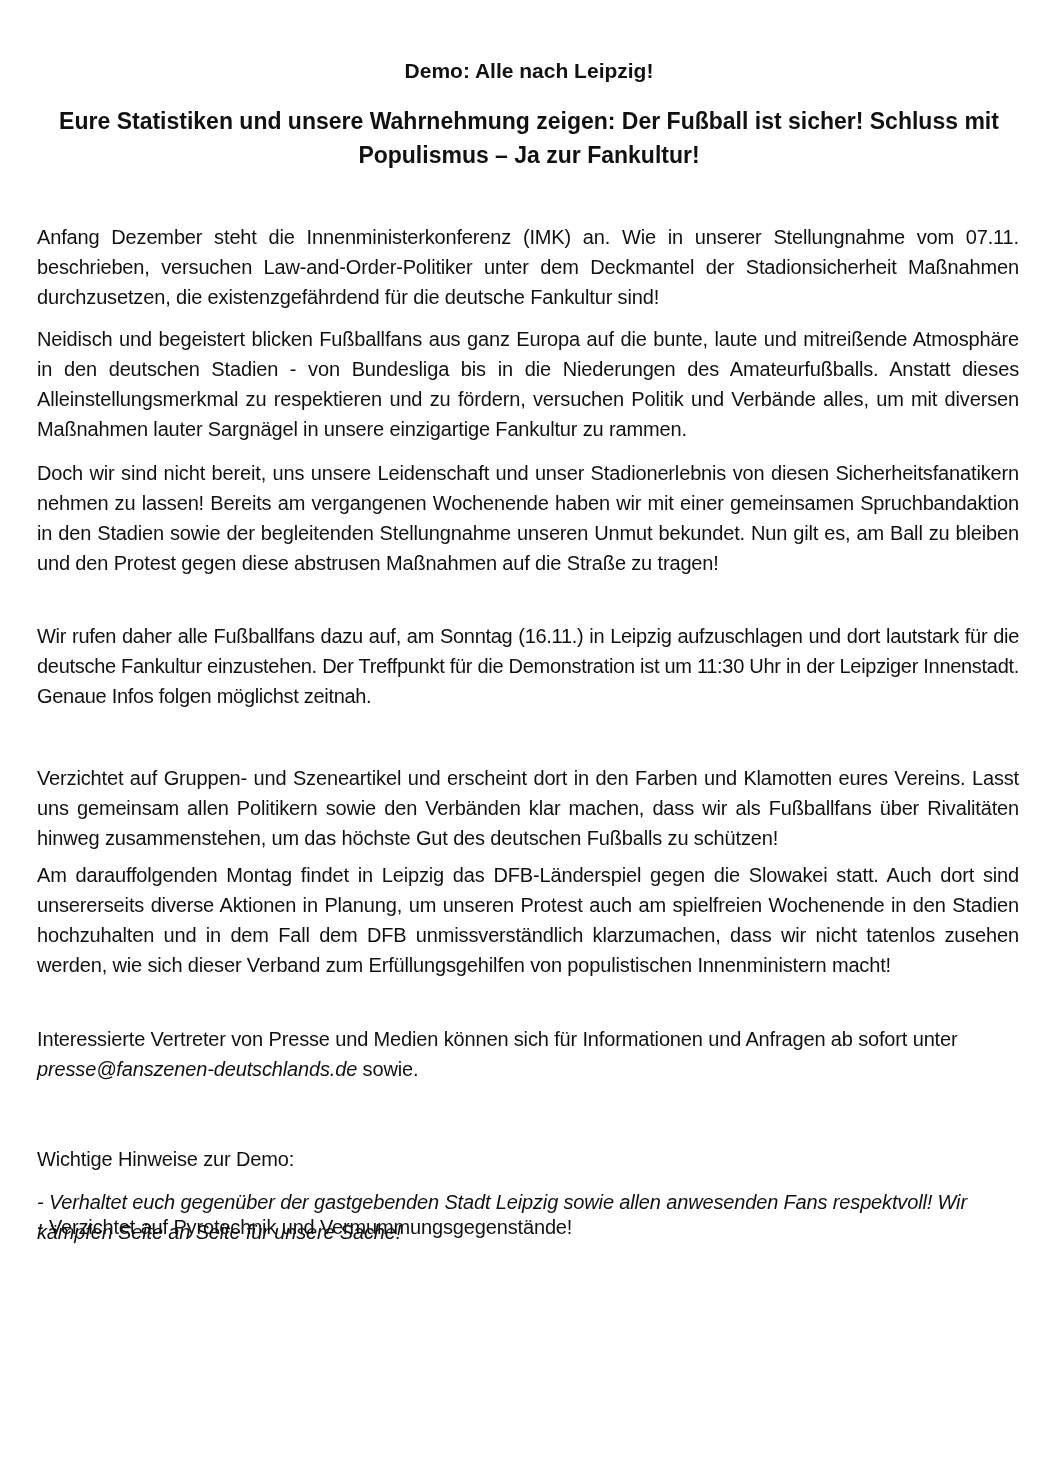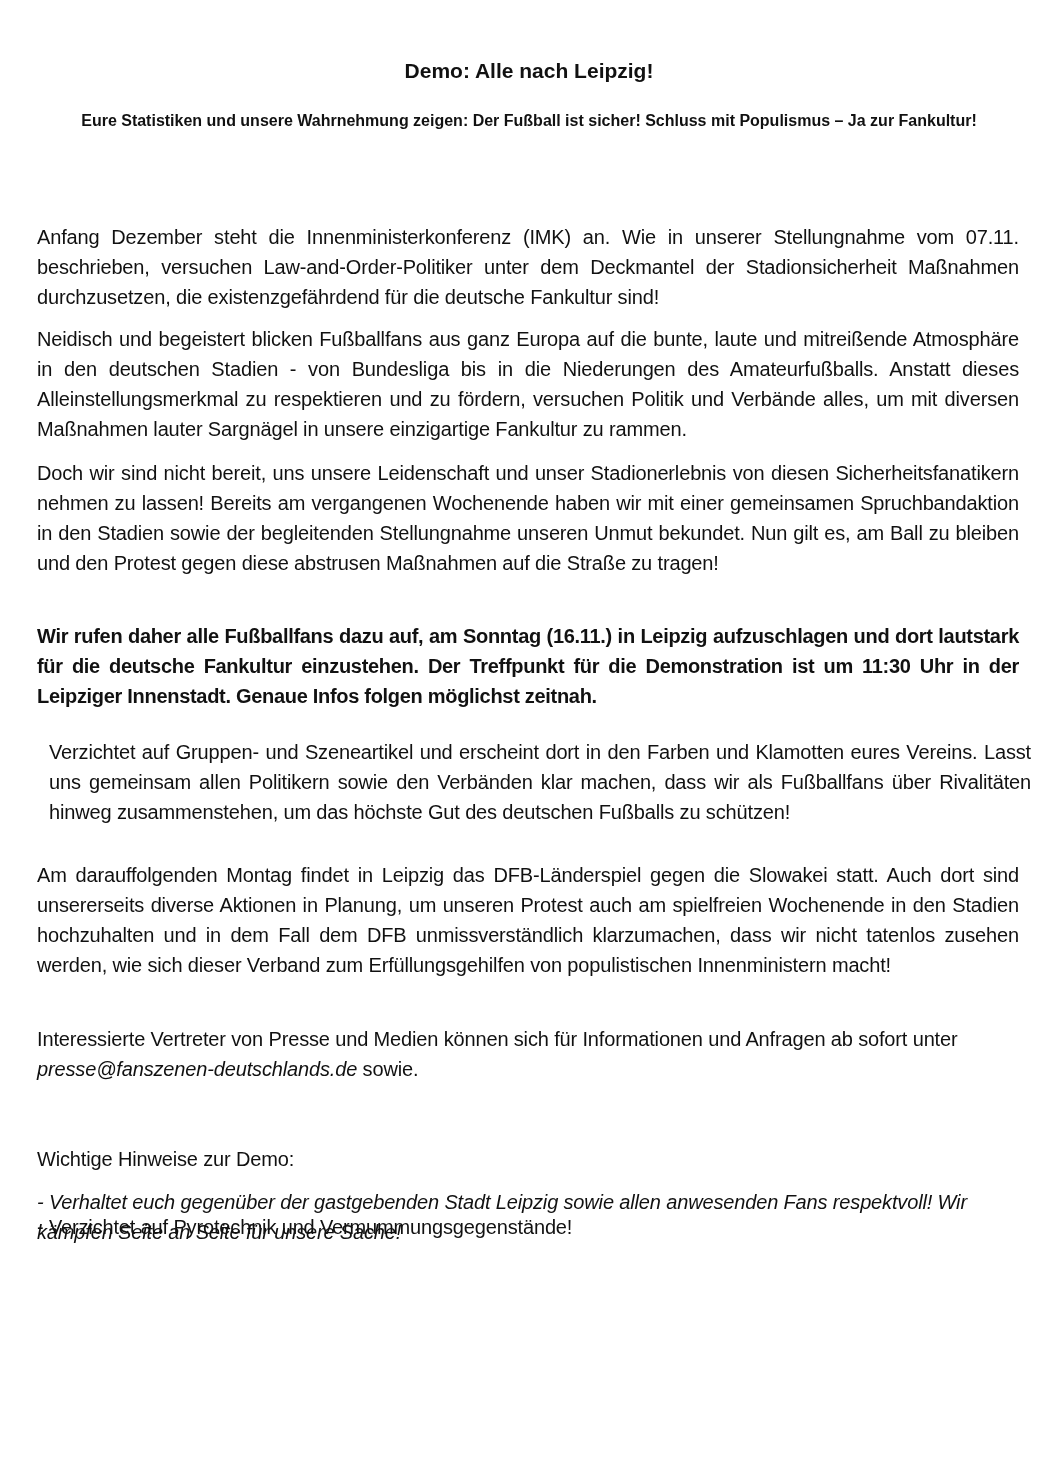--- a/index.html
+++ b/index.html
@@ -30,50 +30,50 @@
       font-size: 21px;
       line-height: 30px;
       margin: 0;
     }
     .subtitle {
       position: absolute;
       left: 40px; right: 40px;
       top: 104px;
       text-align: center;
       font-weight: bold;
-      font-size: 16px;
+      font-size: 23px;
       line-height: 34px;
       margin: 0;
     }
     .para {
       position: absolute;
       left: 37px;
       width: 982px;
       margin: 0;
       font-size: 20px;
       line-height: 30px;
       text-align: justify;
       letter-spacing: -0.15px;
     }
-    .para.bold { font-weight: bold; letter-spacing: -0.3px; }
+    .para.bold { font-weight: normal; letter-spacing: -0.3px; }
     .para.left { text-align: left; }
     .email { font-style: italic; margin-top: 36px; }
   </style>
 </head>
 <body>
 
 <div class="page">
   <h1 class="title">Demo: Alle nach Leipzig!</h1>
   <h2 class="subtitle">Eure Statistiken und unsere Wahrnehmung zeigen: Der Fußball ist sicher! Schluss mit Populismus – Ja zur Fankultur!</h2>
 
   <p class="para" style="top:222px;">Anfang Dezember steht die Innenministerkonferenz (IMK) an. Wie in unserer Stellungnahme vom 07.11. beschrieben, versuchen Law-and-Order-Politiker unter dem Deckmantel der Stadionsicherheit Maßnahmen durchzusetzen, die existenzgefährdend für die deutsche Fankultur sind!</p>
   <p class="para" style="top:324px;">Neidisch und begeistert blicken Fußballfans aus ganz Europa auf die bunte, laute und mitreißende Atmosphäre in den deutschen Stadien - von Bundesliga bis in die Niederungen des Amateurfußballs. Anstatt dieses Alleinstellungsmerkmal zu respektieren und zu fördern, versuchen Politik und Verbände alles, um mit diversen Maßnahmen lauter Sargnägel in unsere einzigartige Fankultur zu rammen.</p>
   <p class="para" style="top:458px;">Doch wir sind nicht bereit, uns unsere Leidenschaft und unser Stadionerlebnis von diesen Sicherheitsfanatikern nehmen zu lassen! Bereits am vergangenen Wochenende haben wir mit einer gemeinsamen Spruchbandaktion in den Stadien sowie der begleitenden Stellungnahme unseren Unmut bekundet. Nun gilt es, am Ball zu bleiben und den Protest gegen diese abstrusen Maßnahmen auf die Straße zu tragen!</p>
   <p class="para bold" style="top:621px;">Wir rufen daher alle Fußballfans dazu auf, am Sonntag (16.11.) in Leipzig aufzuschlagen und dort lautstark für die deutsche Fankultur einzustehen. Der Treffpunkt für die Demonstration ist um 11:30 Uhr in der Leipziger Innenstadt. Genaue Infos folgen möglichst zeitnah.</p>
-  <p class="para" style="top:737px;margin-left:12px;">Verzichtet auf Gruppen- und Szeneartikel und erscheint dort in den Farben und Klamotten eures Vereins. Lasst uns gemeinsam allen Politikern sowie den Verbänden klar machen, dass wir als Fußballfans über Rivalitäten hinweg zusammenstehen, um das höchste Gut des deutschen Fußballs zu schützen!</p>
+  <p class="para" style="top:763px;">Verzichtet auf Gruppen- und Szeneartikel und erscheint dort in den Farben und Klamotten eures Vereins. Lasst uns gemeinsam allen Politikern sowie den Verbänden klar machen, dass wir als Fußballfans über Rivalitäten hinweg zusammenstehen, um das höchste Gut des deutschen Fußballs zu schützen!</p>
   <p class="para" style="top:860px;">Am darauffolgenden Montag findet in Leipzig das DFB-Länderspiel gegen die Slowakei statt. Auch dort sind unsererseits diverse Aktionen in Planung, um unseren Protest auch am spielfreien Wochenende in den Stadien hochzuhalten und in dem Fall dem DFB unmissverständlich klarzumachen, dass wir nicht tatenlos zusehen werden, wie sich dieser Verband zum Erfüllungsgehilfen von populistischen Innenministern macht!</p>
 
   <p class="para left" style="top:1024px;">
     <span>Interessierte Vertreter von Presse und Medien können sich für Informationen und Anfragen ab sofort unter </span><span class="email">presse@fanszenen-deutschlands.de</span><span> sowie.</span>
   </p>
 
   <p class="para left" style="top:1144px;">Wichtige Hinweise zur Demo:</p>
   <p class="para left" style="top:1187px;font-style:italic;">- Verhaltet euch gegenüber der gastgebenden Stadt Leipzig sowie allen anwesenden Fans respektvoll! Wir kämpfen Seite an Seite für unsere Sache!</p>
   <p class="para left" style="top:1212px;">- Verzichtet auf Pyrotechnik und Vermummungsgegenstände!</p>
 

